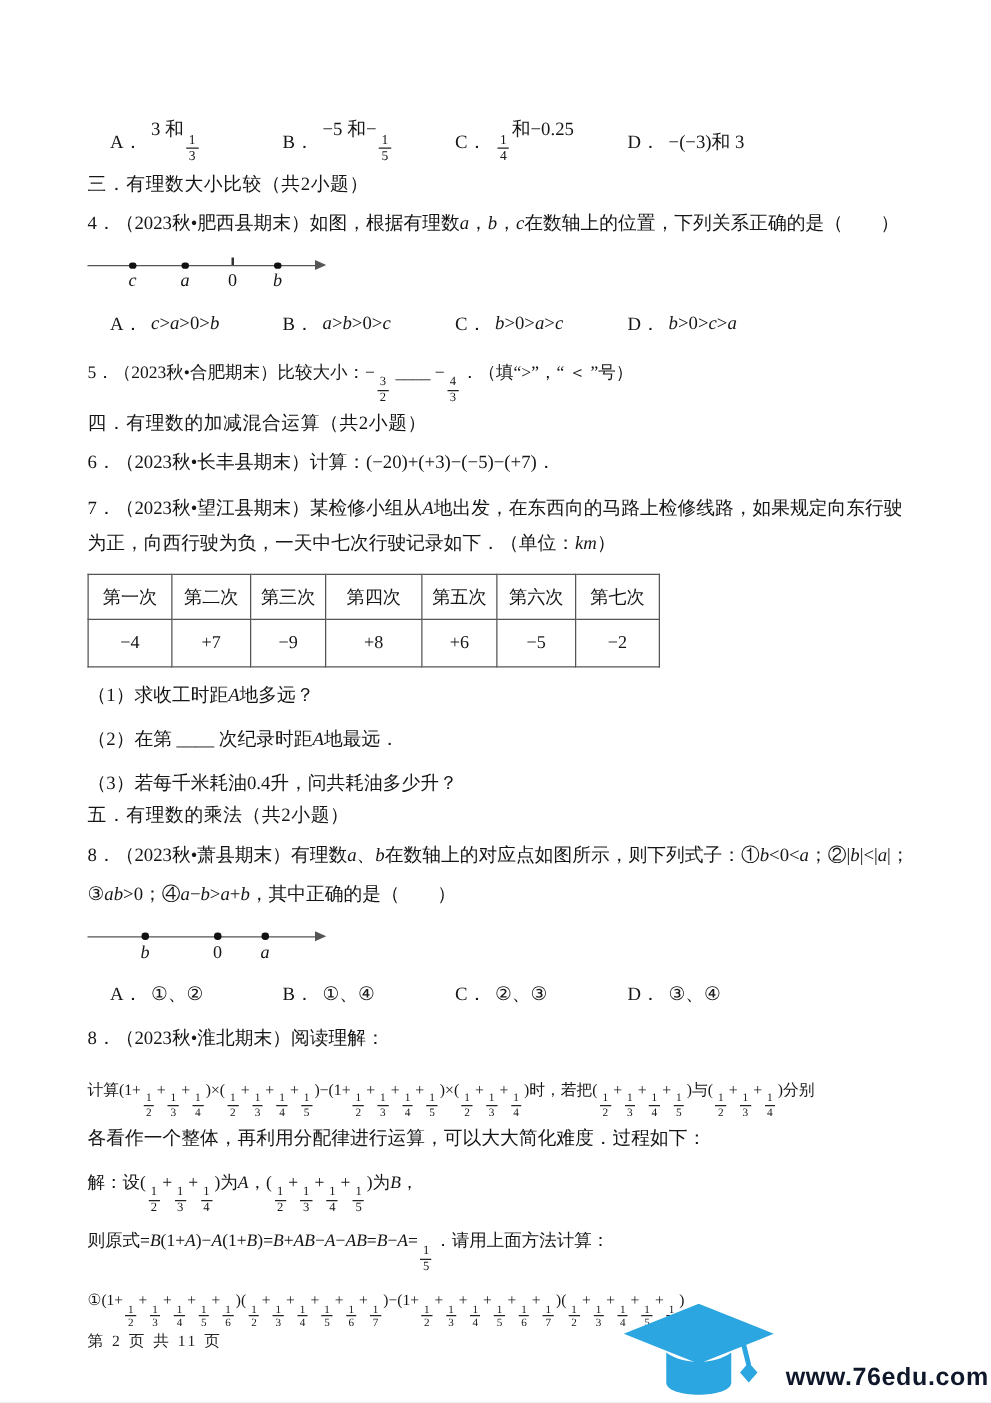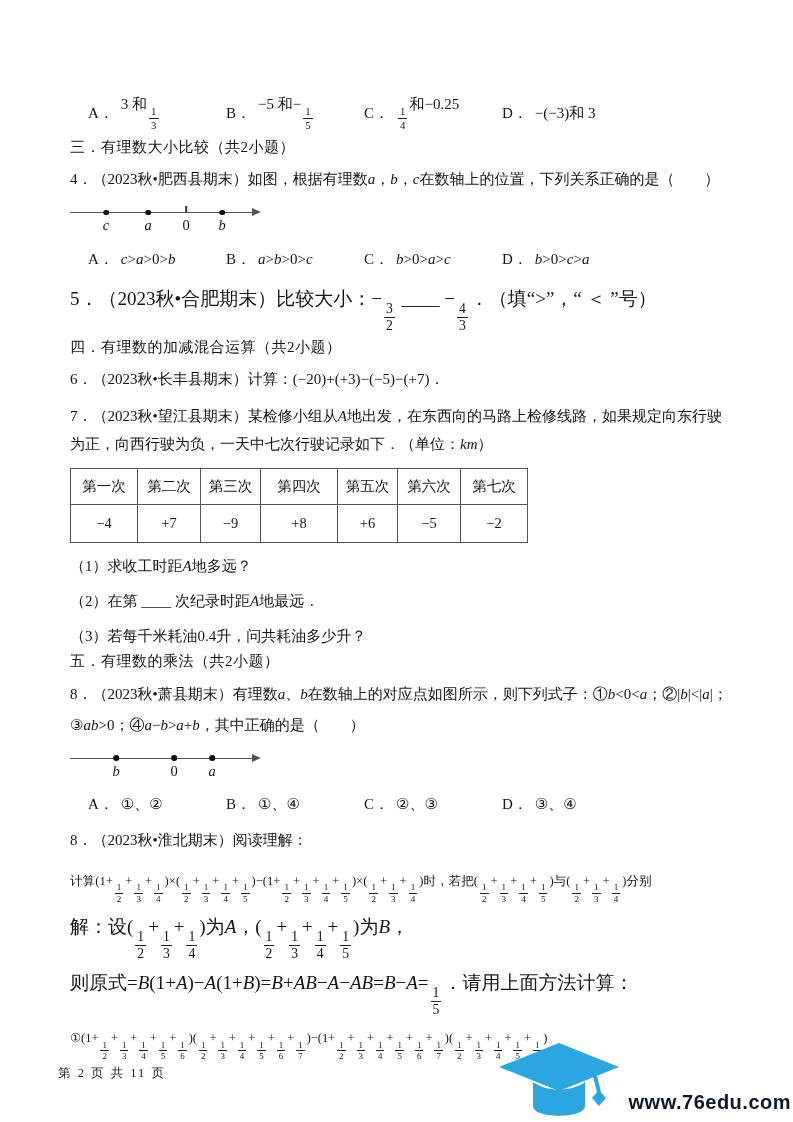--- a/index.html
+++ b/index.html
@@ -31,25 +31,25 @@
   .nl-tick{position:absolute;top:8px;width:1.6px;height:6px;background:#333;transform:translateX(-50%);}
   .nl-lab{position:absolute;top:19px;transform:translateX(-50%);font-size:14.5px;}
   
   table.rec{border-collapse:collapse;margin-top:10px;table-layout:fixed;}
   table.rec td,table.rec th{border:1px solid #555;text-align:center;font-weight:400;font-size:14.5px;}
   table.rec th{height:33px;text-align:center;}
   table.rec td{height:35px;}
   .part{margin-top:11px;line-height:24px;}
   
   .math-line{margin-top:7px;white-space:nowrap;}
-  .f14{font-size:19px;line-height:40px;}
+  .f14{font-size:14px;line-height:40px;}
   .f13{font-size:12.6px;line-height:40px;}
   .f12{font-size:12.4px;line-height:40px;}
   
-  .footer-page{position:absolute;left:58px;bottom:40px;font-size:12.5px;letter-spacing:2px;color:#222;}
+  .footer-page{position:absolute;left:70px;bottom:40px;font-size:12.5px;letter-spacing:2px;color:#222;}
   .logo{position:absolute;right:2px;bottom:2px;display:flex;align-items:flex-end;}
   .logo-text{display:flex;flex-direction:column;align-items:flex-start;margin-left:4px;padding-bottom:6px;}
   .logo-title{font-family:"Liberation Sans",sans-serif;font-weight:700;font-size:36px;letter-spacing:3px;line-height:1.05;}
   .logo-url{font-family:"Liberation Sans",sans-serif;font-weight:700;font-size:20px;margin-top:2px;letter-spacing:0.5px;}
 </style>
 </head>
 <body>
 
 <div class="page">
   <div class="content">
@@ -261,20 +261,21 @@
         </span>)与(<span class="frac">
           <span class="num">1</span>
           <span class="den">2</span>
         </span>+<span class="frac">
           <span class="num">1</span>
           <span class="den">3</span>
         </span>+<span class="frac">
           <span class="num">1</span>
           <span class="den">4</span>
         </span>)分别</div>
+    <div class="stem" style="margin-top:2px">各看作一个整体，再利用分配律进行运算，可以大大简化难度．过程如下：</div>
     <div class="math-line f14" style="margin-top:2px">解：设(<span class="frac">
           <span class="num">1</span>
           <span class="den">2</span>
         </span>+<span class="frac">
           <span class="num">1</span>
           <span class="den">3</span>
         </span>+<span class="frac">
           <span class="num">1</span>
           <span class="den">4</span>
         </span>)为<i>A</i>，(<span class="frac">

